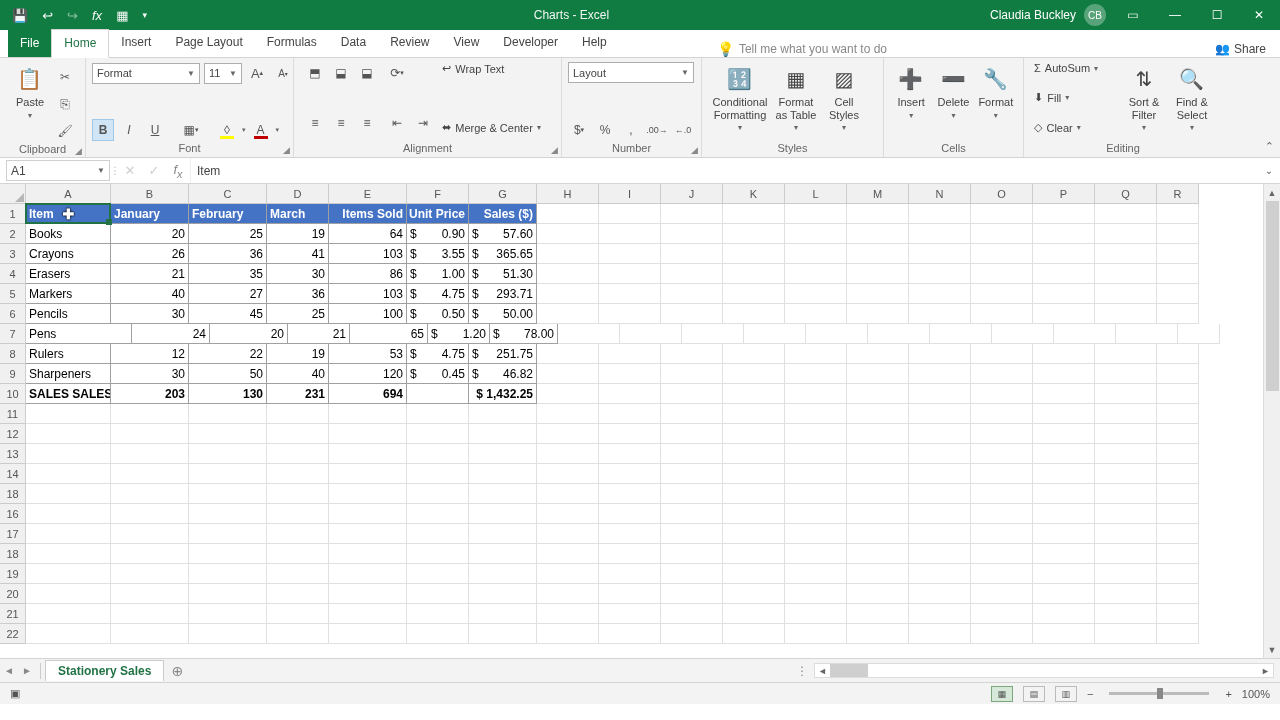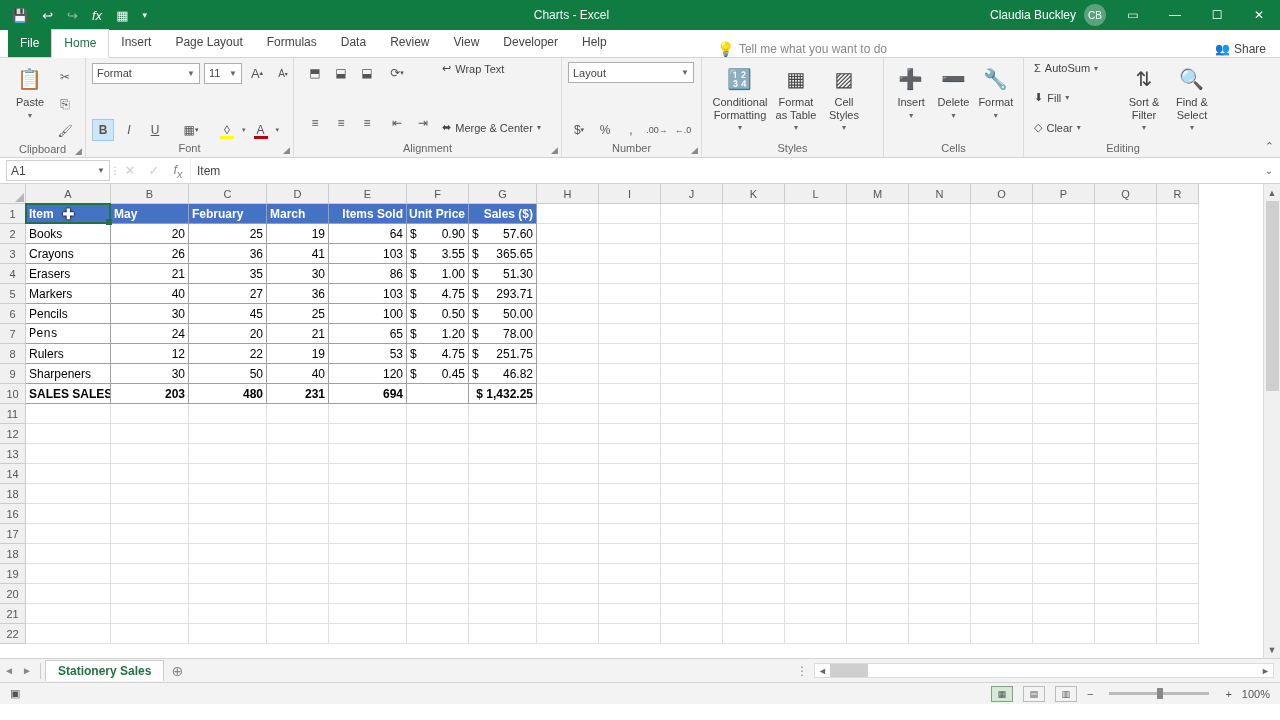--- a/index.html
+++ b/index.html
@@ -379,21 +379,21 @@
       <div class="rowhead">17</div>
       <div class="rowhead">18</div>
       <div class="rowhead">19</div>
       <div class="rowhead">20</div>
       <div class="rowhead">21</div>
       <div class="rowhead">22</div>
     </div>
   <div class="cells" id="cells">
       <div class="cellrow">
         <div class="cell header tb" style="width: 85px;">Item</div>
-        <div class="cell header tb" style="width: 78px;">May</div>
+        <div class="cell header tb" style="width: 78px;">January</div>
         <div class="cell header tb" style="width: 78px;">February</div>
         <div class="cell header tb" style="width: 62px;">March</div>
         <div class="cell header tb num" style="width: 78px; justify-content: flex-end;">Items Sold</div>
         <div class="cell header tb num" style="width: 62px;">Unit Price</div>
         <div class="cell header tb num" style="width: 68px;">Sales ($)</div>
         <div class="cell " style="width: 62px;"></div>
         <div class="cell " style="width: 62px;"></div>
         <div class="cell " style="width: 62px;"></div>
         <div class="cell " style="width: 62px;"></div>
         <div class="cell " style="width: 62px;"></div>
@@ -528,21 +528,21 @@
         <div class="cell " style="width: 62px;"></div>
         <div class="cell " style="width: 62px;"></div>
         <div class="cell " style="width: 62px;"></div>
         <div class="cell " style="width: 62px;"></div>
         <div class="cell " style="width: 62px;"></div>
         <div class="cell " style="width: 62px;"></div>
         <div class="cell " style="width: 62px;"></div>
         <div class="cell " style="width: 42px;"></div>
       </div>
       <div class="cellrow">
-        <div class="cell tb" style="width: 85px; font-family: Liberation Mono, monospace;">Pens</div>
+        <div class="cell tb" style="width: 106px;">Pens</div>
         <div class="cell tb num" style="width: 78px;">24</div>
         <div class="cell tb num" style="width: 78px;">20</div>
         <div class="cell tb num" style="width: 62px;">21</div>
         <div class="cell tb num" style="width: 78px;">65</div>
         <div class="cell money tb " style="width: 62px;">
           <span>$</span>
           <span>1.20</span>
         </div>
         <div class="cell money tb " style="width: 68px;">
           <span>$</span>
@@ -608,21 +608,21 @@
         <div class="cell " style="width: 62px;"></div>
         <div class="cell " style="width: 62px;"></div>
         <div class="cell " style="width: 62px;"></div>
         <div class="cell " style="width: 62px;"></div>
         <div class="cell " style="width: 62px;"></div>
         <div class="cell " style="width: 42px;"></div>
       </div>
       <div class="cellrow">
         <div class="cell tb bold" style="width: 85px;">SALES SALES</div>
         <div class="cell tb num bold" style="width: 78px;">203</div>
-        <div class="cell tb num bold" style="width: 78px;">480</div>
+        <div class="cell tb num bold" style="width: 78px;">130</div>
         <div class="cell tb num bold" style="width: 62px;">231</div>
         <div class="cell tb num bold" style="width: 78px;">694</div>
         <div class="cell tb" style="width: 62px;"></div>
         <div class="cell tb num bold" style="width: 68px;">$ 1,432.25</div>
         <div class="cell " style="width: 62px;"></div>
         <div class="cell " style="width: 62px;"></div>
         <div class="cell " style="width: 62px;"></div>
         <div class="cell " style="width: 62px;"></div>
         <div class="cell " style="width: 62px;"></div>
         <div class="cell " style="width: 62px;"></div>

